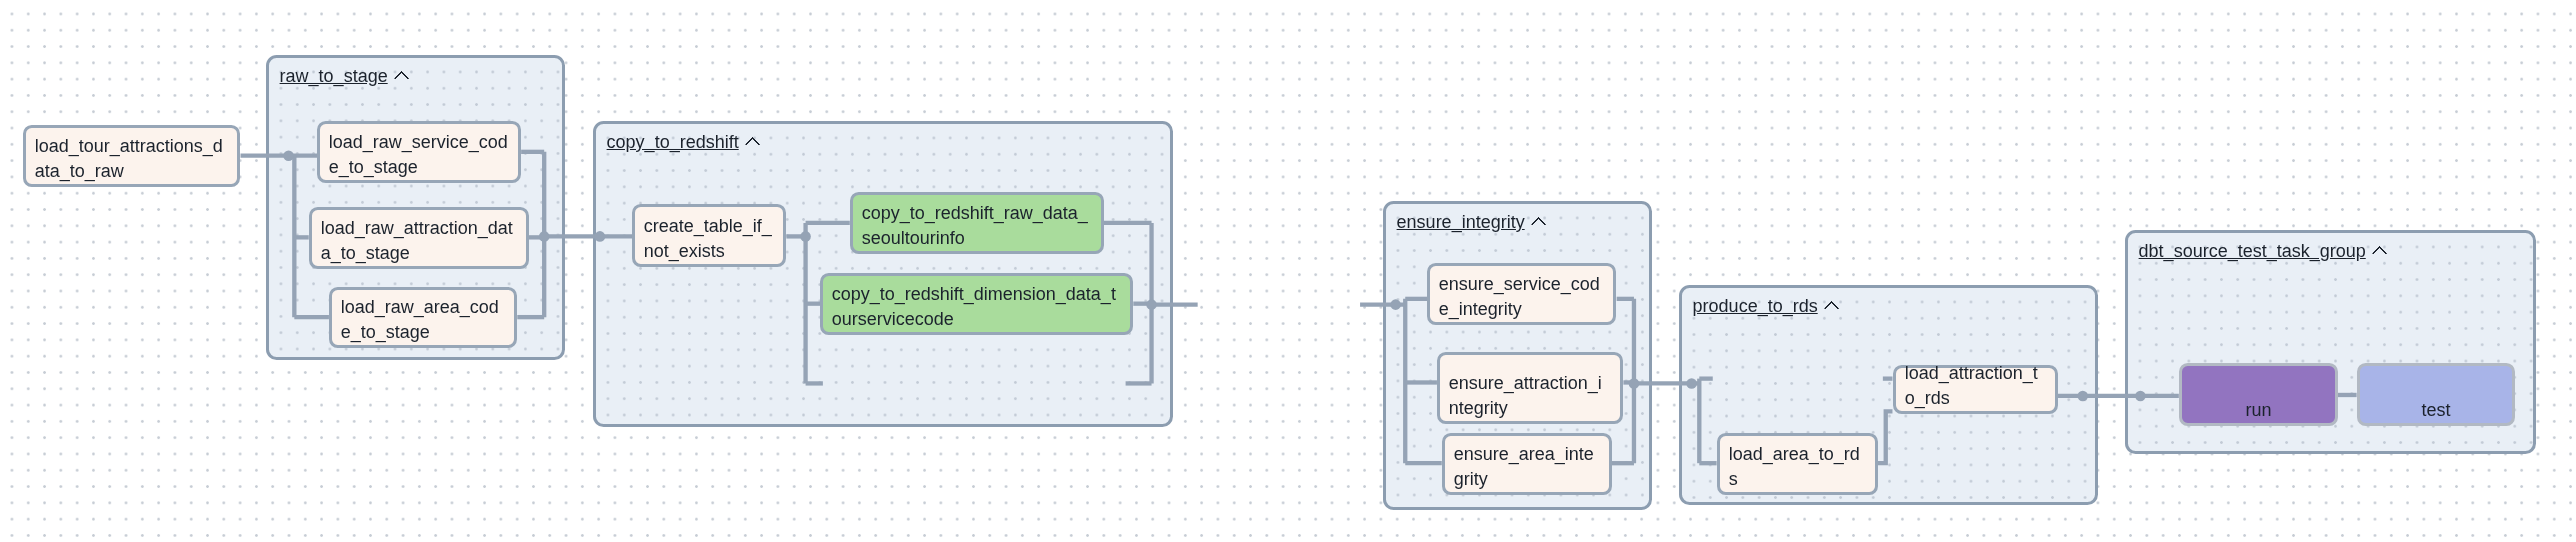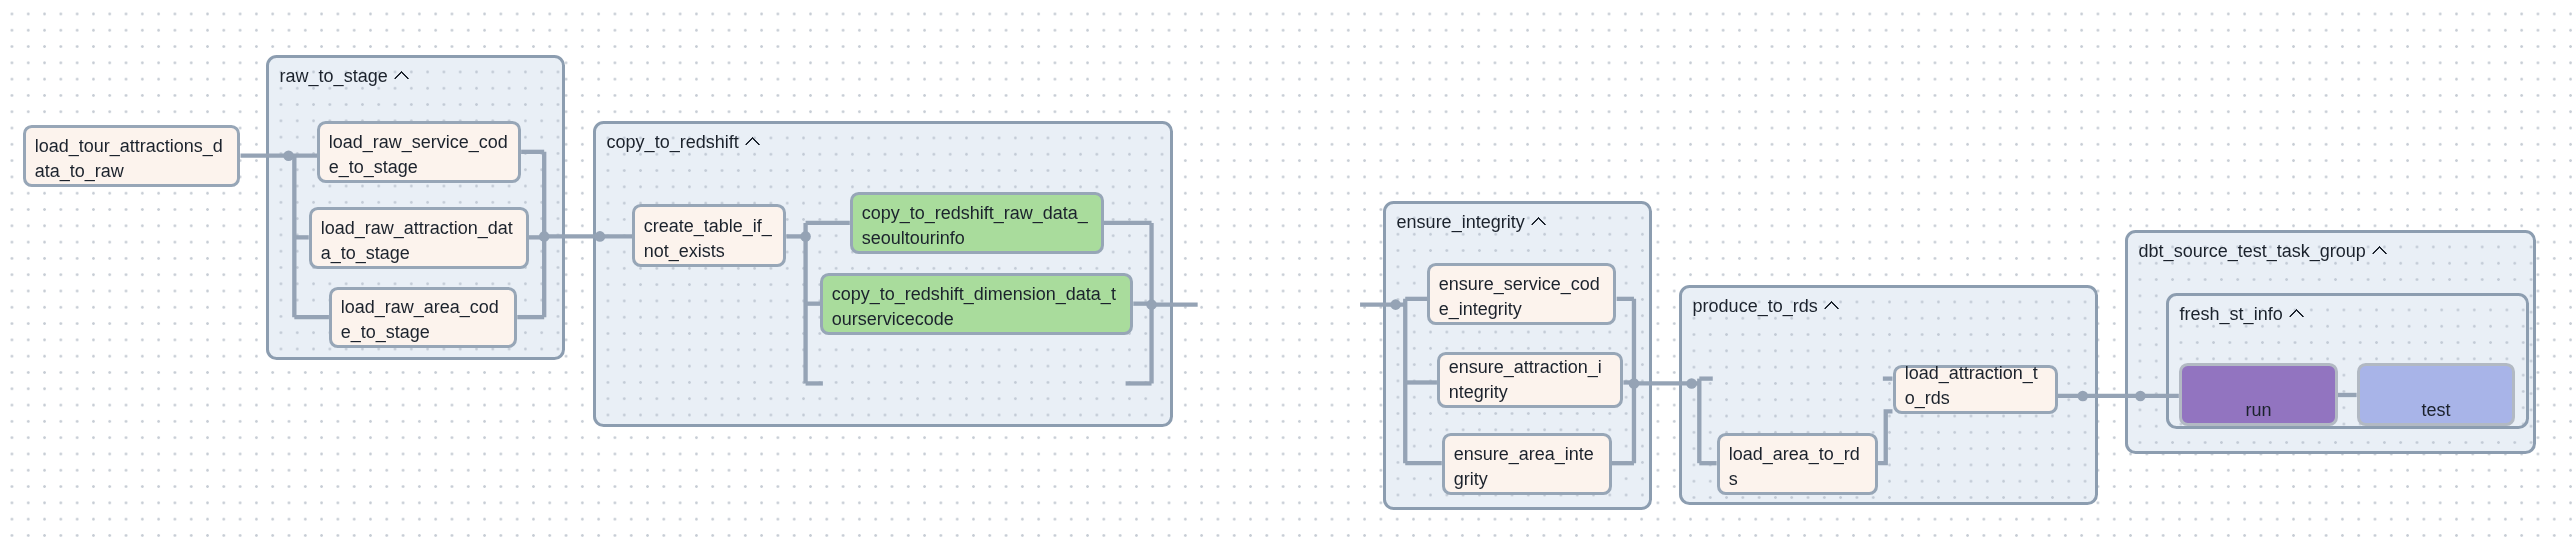--- a/index.html
+++ b/index.html
@@ -18,21 +18,21 @@
   }
   .group{
     position:absolute;box-sizing:border-box;
     background-color:#e9eff6;
     background-image:radial-gradient(circle,#c3cbd6 1.3px,rgba(0,0,0,0) 1.4px);
     background-size:16.3px 16.3px;background-position:3.8px 5.8px;
     border:3.8px solid #8c9db0;border-radius:10.6px;
   }
   .group-label{
     position:absolute;top:6.7px;left:10.6px;display:flex;align-items:center;
-    font-size:18px;color:#1b222c;white-space:nowrap;line-height:23px;
+    font-size:18px;color:#1b222c;white-space:nowrap;line-height:23px;text-decoration:underline;
   }
   .chev{
     width:8.7px;height:8.7px;margin-left:8.7px;margin-top:4.8px;flex:0 0 auto;
     border-top:2.9px solid #1b222c;border-right:2.9px solid #1b222c;
     transform:rotate(-45deg);border-radius:1px;
   }
   .node{
     position:absolute;box-sizing:border-box;display:flex;align-items:flex-end;
     border:3.4px solid #97a6b7;border-radius:8.7px;
     background:#fcf3ed;color:#1b222c;
@@ -81,26 +81,20 @@
     </div>
   </div>
 
   <div class="group" style="left:2125px;top:230px;width:411px;height:224px">
     <div class="group-label">
       <span>dbt_source_test_task_group</span>
       <span class="chev"></span>
     </div>
   </div>
 
-  <div class="group" style="left:2166px;top:293px;width:363px;height:136px">
-    <div class="group-label">
-      <span>fresh_st_info</span>
-      <span class="chev"></span>
-    </div>
-  </div>
 
   <svg class="edges" width="2576" height="542" viewBox="0 0 2680 564">
     <path d="M250,162 H330"></path>
     <path d="M306,162 V330"></path>
     <path d="M306,247 H321"></path>
     <path d="M306,330 H342"></path>
     <path d="M542,158 H566"></path>
     <path d="M550,247 H566"></path>
     <path d="M538,330 H566"></path>
     <path d="M566,158 V330"></path>
@@ -165,21 +159,21 @@
     <span class="lbl">copy_to_redshift_raw_data_seoultourinfo</span>
   </div>
   <div class="node green" style="left:820px;top:273px;width:313px;height:62px">
     <span class="lbl">copy_to_redshift_dimension_data_tourservicecode</span>
   </div>
 
 
   <div class="node" style="left:1427px;top:263px;width:189px;height:62px">
     <span class="lbl">ensure_service_code_integrity</span>
   </div>
-  <div class="node" style="left:1437px;top:352px;width:186px;height:56px">
+  <div class="node" style="left:1437px;top:352px;width:186px;height:72px">
     <span class="lbl">ensure_attraction_integrity</span>
   </div>
   <div class="node" style="left:1442px;top:433px;width:170px;height:62px">
     <span class="lbl">ensure_area_integrity</span>
   </div>
 
   <div class="node" style="left:1717px;top:433px;width:161px;height:62px">
     <span class="lbl">load_area_to_rds</span>
   </div>
   <div class="node" style="left:1893px;top:365px;width:165px;height:49px">

